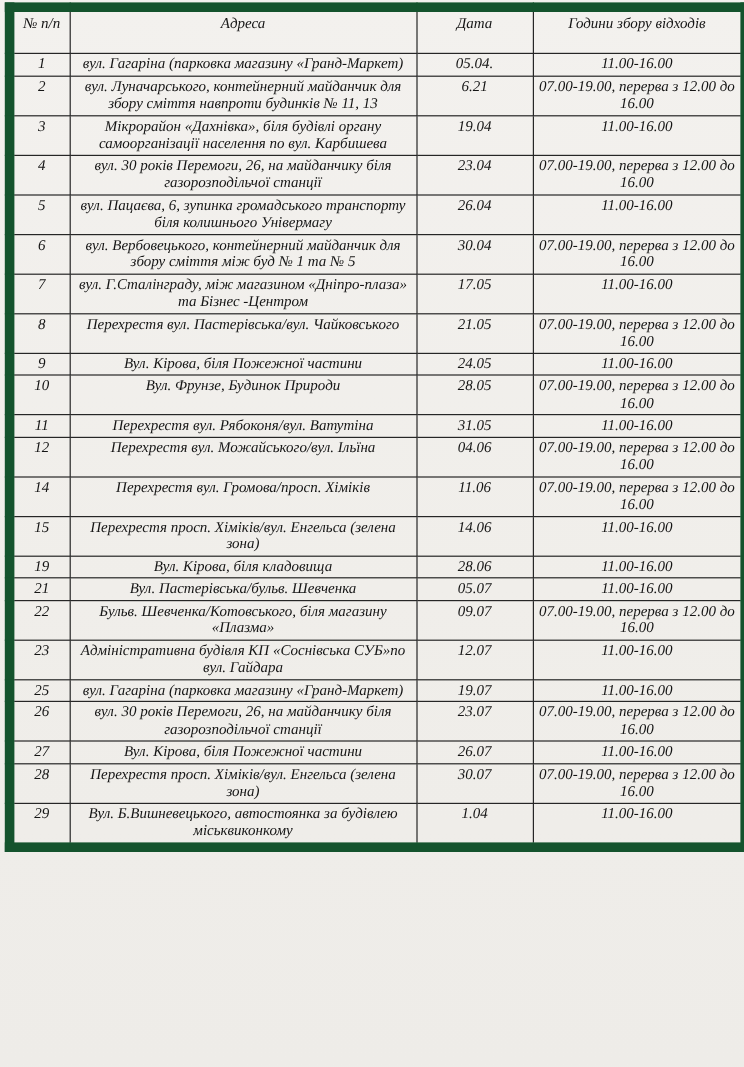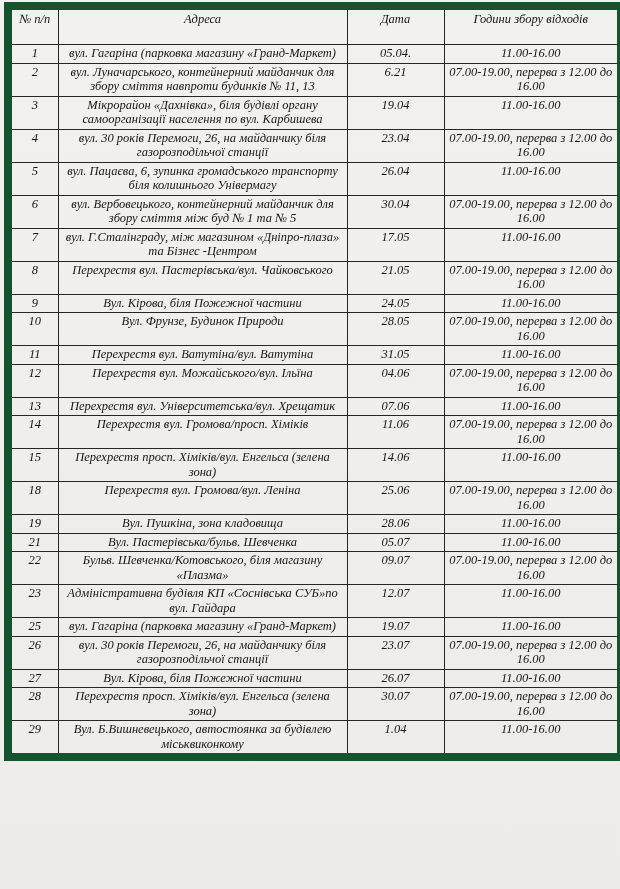--- a/index.html
+++ b/index.html
@@ -123,57 +123,45 @@
           <td class="col-hours">11.00-16.00</td>
         </tr>
         <tr>
           <td class="col-num">10</td>
           <td class="col-address">Вул. Фрунзе, Будинок Природи</td>
           <td class="col-date">28.05</td>
           <td class="col-hours">07.00-19.00, перерва з 12.00 до 16.00</td>
         </tr>
         <tr>
           <td class="col-num">11</td>
-          <td class="col-address">Перехрестя вул. Ватутіна/вул. Ватутіна</td>
+          <td class="col-address">Перехрестя вул. Рябоконя/вул. Ватутіна</td>
           <td class="col-date">31.05</td>
           <td class="col-hours">11.00-16.00</td>
         </tr>
         <tr>
           <td class="col-num">12</td>
           <td class="col-address">Перехрестя вул. Можайського/вул. Ільїна</td>
           <td class="col-date">04.06</td>
           <td class="col-hours">07.00-19.00, перерва з 12.00 до 16.00</td>
         </tr>
         <tr>
-          <td class="col-num">13</td>
-          <td class="col-address">Перехрестя вул. Університетська/вул. Хрещатик</td>
-          <td class="col-date">07.06</td>
-          <td class="col-hours">11.00-16.00</td>
-        </tr>
-        <tr>
           <td class="col-num">14</td>
           <td class="col-address">Перехрестя вул. Громова/просп. Хіміків</td>
           <td class="col-date">11.06</td>
           <td class="col-hours">07.00-19.00, перерва з 12.00 до 16.00</td>
         </tr>
         <tr>
           <td class="col-num">15</td>
           <td class="col-address">Перехрестя просп. Хіміків/вул. Енгельса (зелена зона)</td>
           <td class="col-date">14.06</td>
           <td class="col-hours">11.00-16.00</td>
         </tr>
         <tr>
-          <td class="col-num">18</td>
-          <td class="col-address">Перехрестя вул. Громова/вул. Леніна</td>
-          <td class="col-date">25.06</td>
-          <td class="col-hours">07.00-19.00, перерва з 12.00 до 16.00</td>
-        </tr>
-        <tr>
           <td class="col-num">19</td>
-          <td class="col-address">Вул. Пушкіна, зона кладовища</td>
+          <td class="col-address">Вул. Кірова, біля кладовища</td>
           <td class="col-date">28.06</td>
           <td class="col-hours">11.00-16.00</td>
         </tr>
         <tr>
           <td class="col-num">21</td>
           <td class="col-address">Вул. Пастерівська/бульв. Шевченка</td>
           <td class="col-date">05.07</td>
           <td class="col-hours">11.00-16.00</td>
         </tr>
         <tr>

